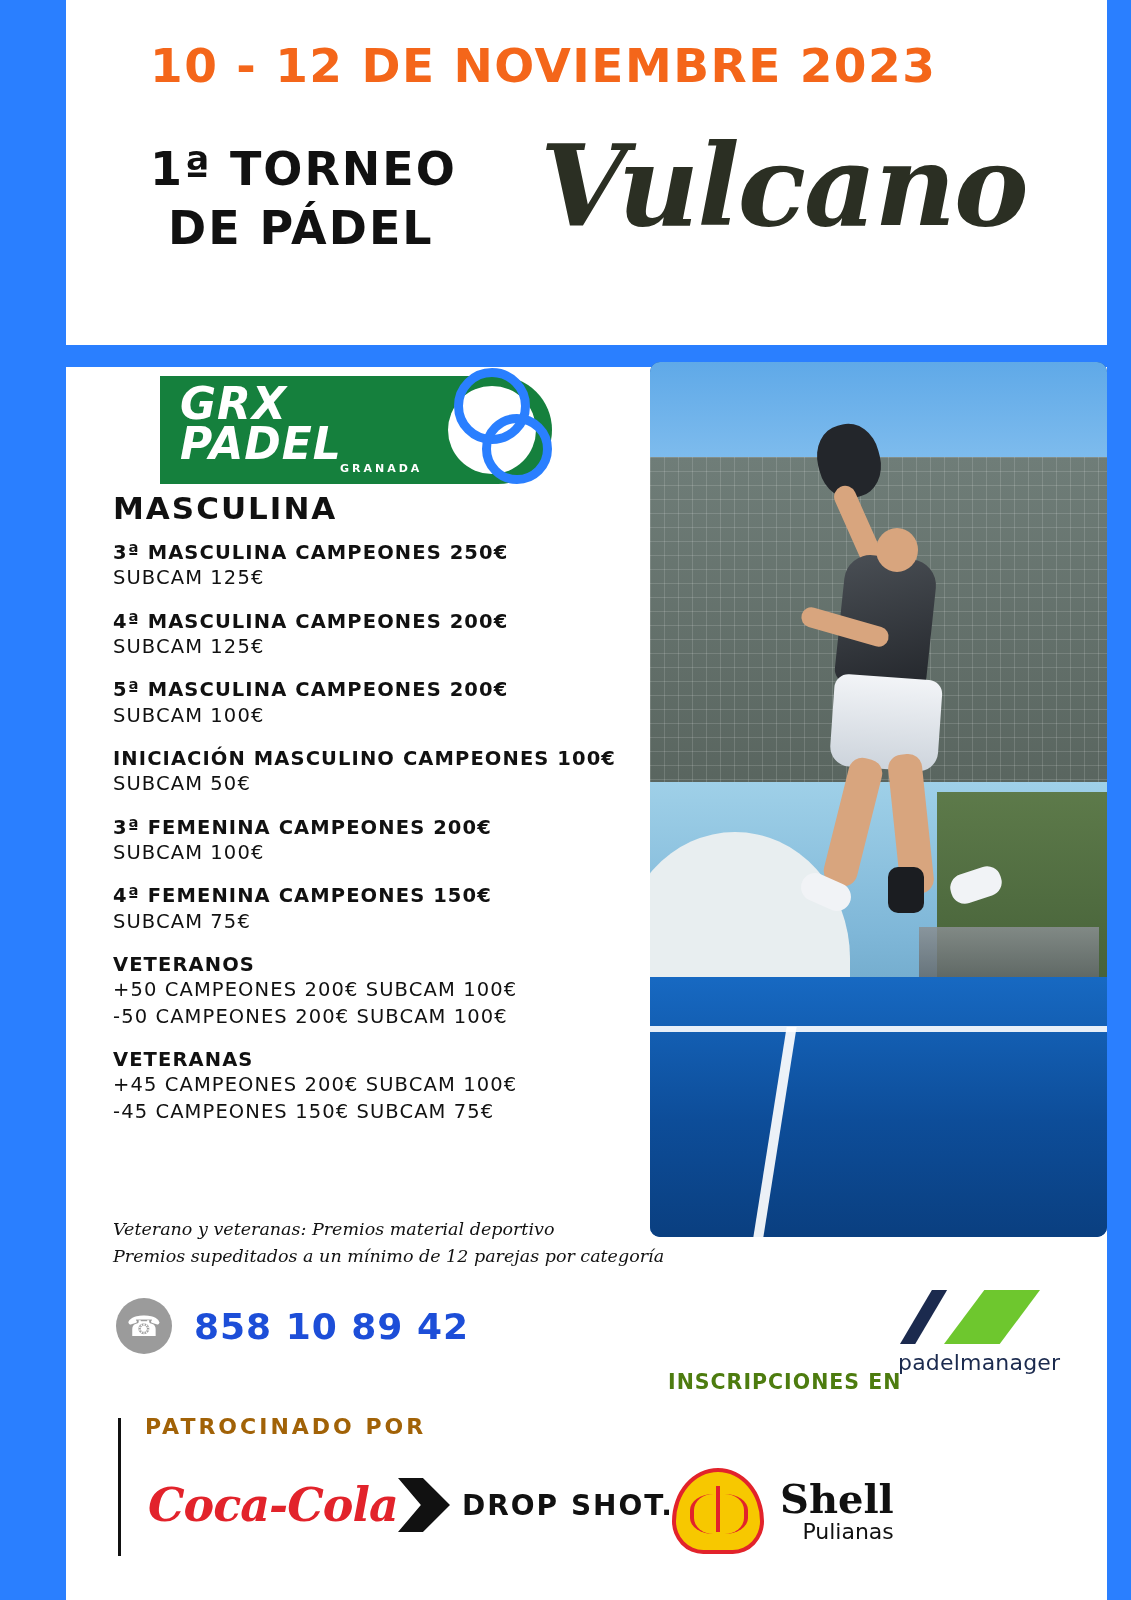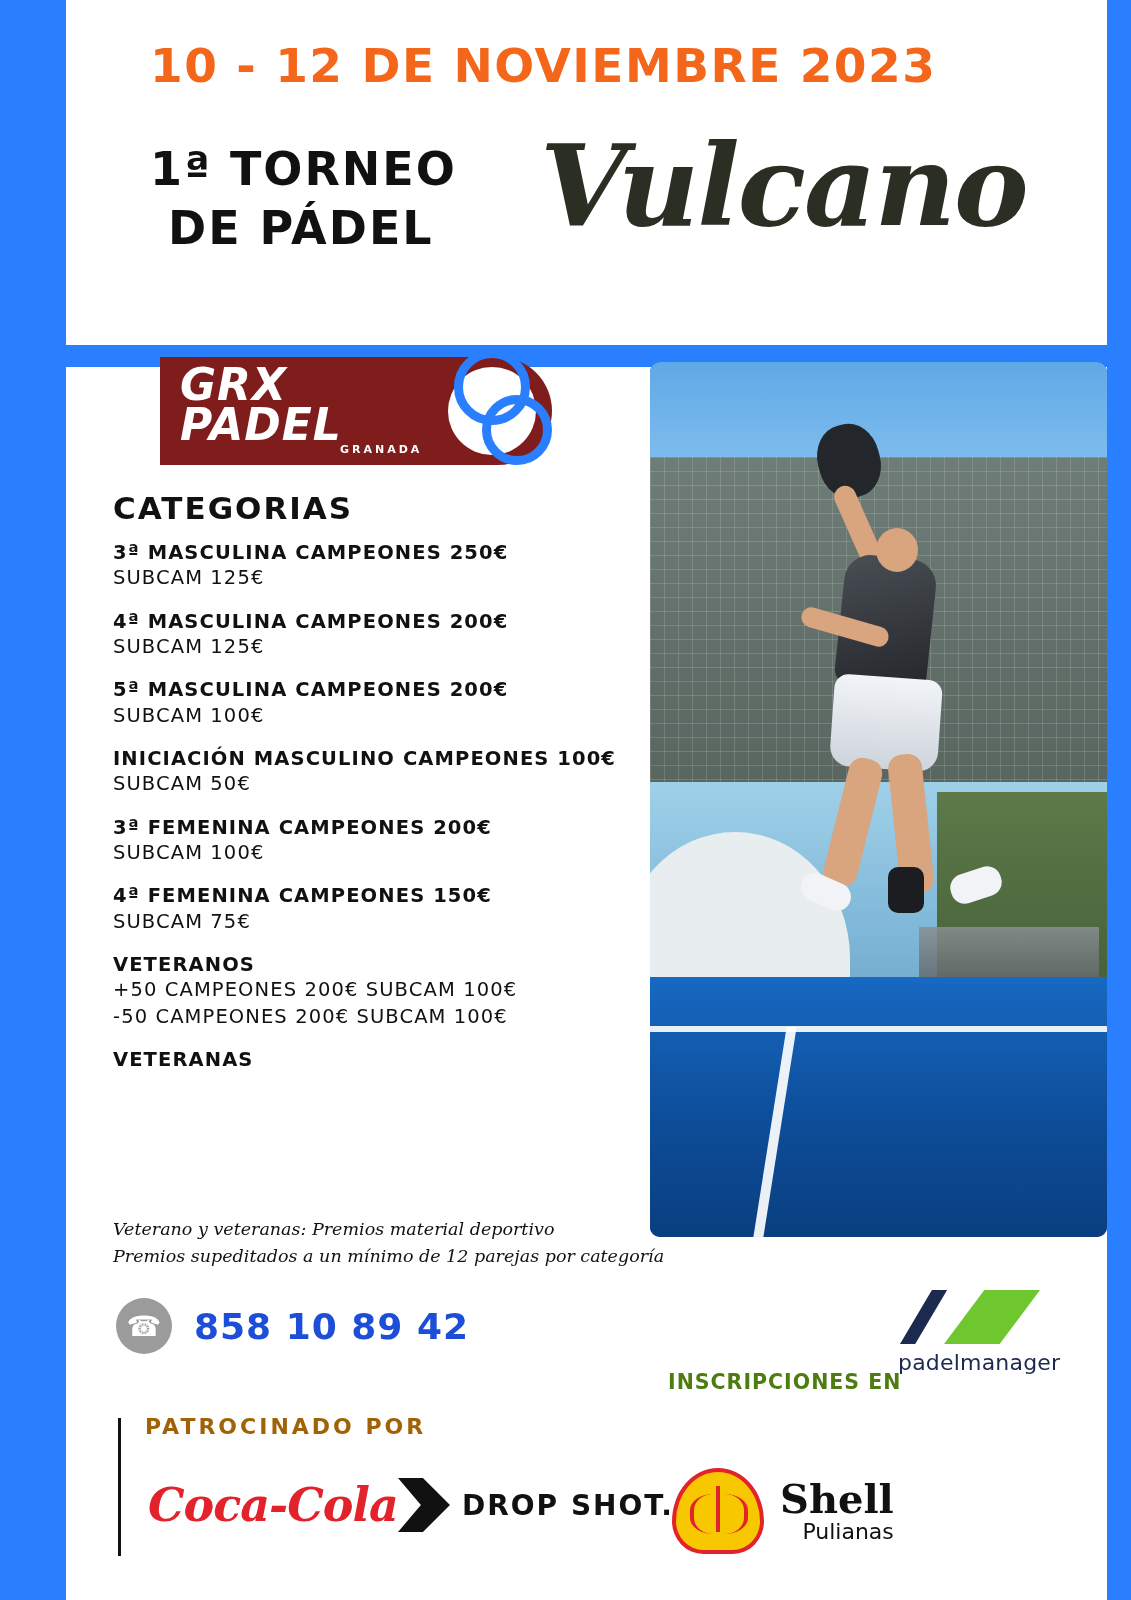--- a/index.html
+++ b/index.html
@@ -69,23 +69,23 @@
     font-size: 112px;
     font-weight: 700;
     color: #2b2f23;
     letter-spacing: -2px;
     line-height: 1;
   }
 
   
   .grx-logo {
     position: absolute;
-    left: 160px; top: 357px;
+    left: 160px; top: 376px;
     width: 392px; height: 108px;
-    background: #7f1d1d;
+    background: #15803d;
     border-radius: 0 54px 54px 0;
   }
   .grx-text {
     position: absolute;
     left: 20px; top: 8px;
     color: #ffffff;
     font-family: "DejaVu Sans", sans-serif;
     font-weight: 900;
     font-style: italic;
     font-size: 44px;
@@ -427,21 +427,21 @@
 
 <div class="grx-logo">
   <div class="grx-text">
     <div>GRX</div>
     <div>PADEL</div>
   </div>
   <div class="grx-sub">GRANADA</div>
   <div class="grx-ball"></div>
 </div>
 
-<div class="cat-heading">CATEGORIAS</div>
+<div class="cat-heading">MASCULINA</div>
 <div class="cat-list">
   <div class="cat-item">
     <div class="cat-line1">3ª MASCULINA CAMPEONES 250€</div>
     <div class="cat-line2">SUBCAM 125€</div>
   </div>
   <div class="cat-item">
     <div class="cat-line1">4ª MASCULINA CAMPEONES 200€</div>
     <div class="cat-line2">SUBCAM 125€</div>
   </div>
   <div class="cat-item">
@@ -460,20 +460,22 @@
     <div class="cat-line1">4ª FEMENINA CAMPEONES 150€</div>
     <div class="cat-line2">SUBCAM 75€</div>
   </div>
   <div class="cat-item">
     <div class="cat-line1">VETERANOS</div>
     <div class="cat-line2" style="white-space:pre-line">+50 CAMPEONES 200€ SUBCAM 100€
 -50 CAMPEONES 200€ SUBCAM 100€</div>
   </div>
   <div class="cat-item">
     <div class="cat-line1">VETERANAS</div>
+    <div class="cat-line2" style="white-space:pre-line">+45 CAMPEONES 200€ SUBCAM 100€
+-45 CAMPEONES 150€ SUBCAM 75€</div>
   </div>
 </div>
 
 <div class="notes">
   <div>Veterano y veteranas: Premios material deportivo</div>
   <div>Premios supeditados a un mínimo de 12 parejas por categoría</div>
 </div>
 
 <div class="photo">
   <div class="ph-sky"></div>

